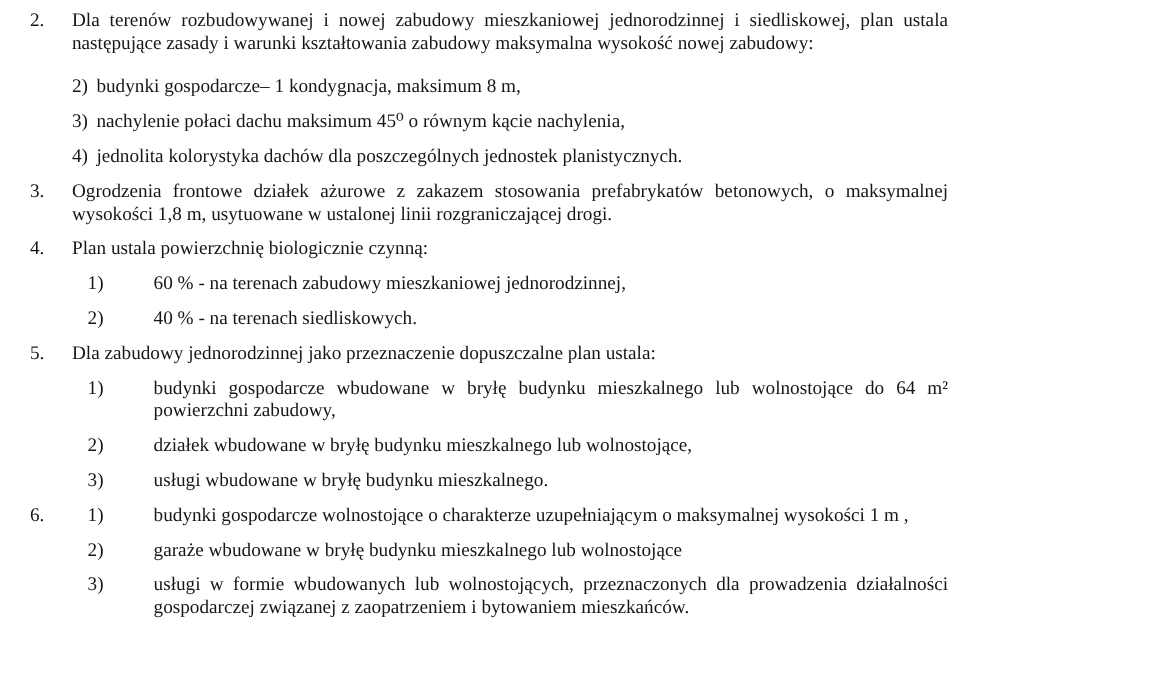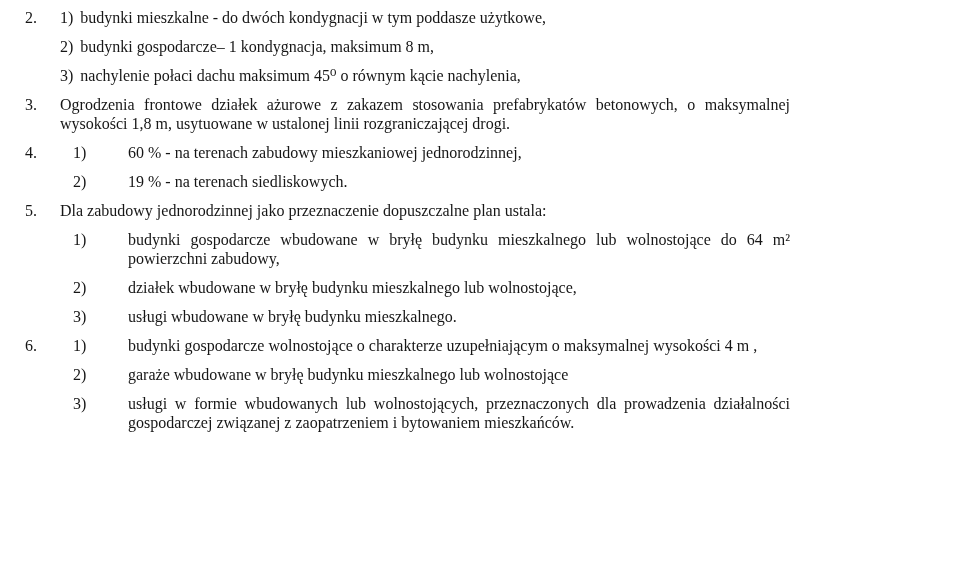--- a/index.html
+++ b/index.html
@@ -34,43 +34,45 @@
   .subtext { flex: 1; min-width: 0; text-align: justify; }
 </style>
 </head>
 <body>
 
 <div class="page">
 
   <section class="item">
     <div class="num">2.</div>
     <div class="body">
-      <p class="para sub-inline"><span class="subnum-inline">1)</span> <span>budynki mieszkalne - do dwóch kondygnacji w tym poddasze użytkowe,</span></p>
+      <p class="para mb-lg">Dla terenów rozbudowywanej i nowej zabudowy mieszkaniowej jednorodzinnej i siedliskowej, plan ustala następujące zasady i warunki kształtowania zabudowy maksymalna wysokość nowej zabudowy:</p>
       <p class="para sub-inline"><span class="subnum-inline">2)</span> <span>budynki gospodarcze– 1 kondygnacja, maksimum 8 m,</span></p>
       <p class="para sub-inline"><span class="subnum-inline">3)</span> <span>nachylenie połaci dachu maksimum 45⁰ o równym kącie nachylenia,</span></p>
+      <p class="para sub-inline"><span class="subnum-inline">4)</span> <span>jednolita kolorystyka dachów dla poszczególnych jednostek planistycznych.</span></p>
     </div>
   </section>
 
   <section class="item">
     <div class="num">3.</div>
     <div class="body">
       <p class="para">Ogrodzenia frontowe działek ażurowe z zakazem stosowania prefabrykatów betonowych, o maksymalnej wysokości 1,8 m, usytuowane w ustalonej linii rozgraniczającej drogi.</p>
     </div>
   </section>
 
   <section class="item">
     <div class="num">4.</div>
     <div class="body">
+      <p class="para">Plan ustala powierzchnię biologicznie czynną:</p>
       <div class="subrow">
         <div class="subnum">1)</div>
         <div class="subtext">60 % - na terenach zabudowy mieszkaniowej jednorodzinnej,</div>
       </div>
       <div class="subrow">
         <div class="subnum">2)</div>
-        <div class="subtext">19 % - na terenach siedliskowych.</div>
+        <div class="subtext">40 % - na terenach siedliskowych.</div>
       </div>
     </div>
   </section>
 
   <section class="item">
     <div class="num">5.</div>
     <div class="body">
       <p class="para">Dla zabudowy jednorodzinnej jako przeznaczenie dopuszczalne plan ustala:</p>
       <div class="subrow">
         <div class="subnum">1)</div>
@@ -85,21 +87,21 @@
         <div class="subtext">usługi wbudowane w bryłę budynku mieszkalnego.</div>
       </div>
     </div>
   </section>
 
   <section class="item">
     <div class="num">6.</div>
     <div class="body">
       <div class="subrow">
         <div class="subnum">1)</div>
-        <div class="subtext">budynki gospodarcze wolnostojące o charakterze uzupełniającym o maksymalnej wysokości 4 m ,</div>
+        <div class="subtext">budynki gospodarcze wolnostojące o charakterze uzupełniającym o maksymalnej wysokości 1 m ,</div>
       </div>
       <div class="subrow">
         <div class="subnum">2)</div>
         <div class="subtext">garaże wbudowane w bryłę budynku mieszkalnego lub wolnostojące</div>
       </div>
       <div class="subrow">
         <div class="subnum">3)</div>
         <div class="subtext">usługi w formie wbudowanych lub wolnostojących, przeznaczonych dla prowadzenia działalności gospodarczej związanej z zaopatrzeniem i bytowaniem mieszkańców.</div>
       </div>
     </div>

